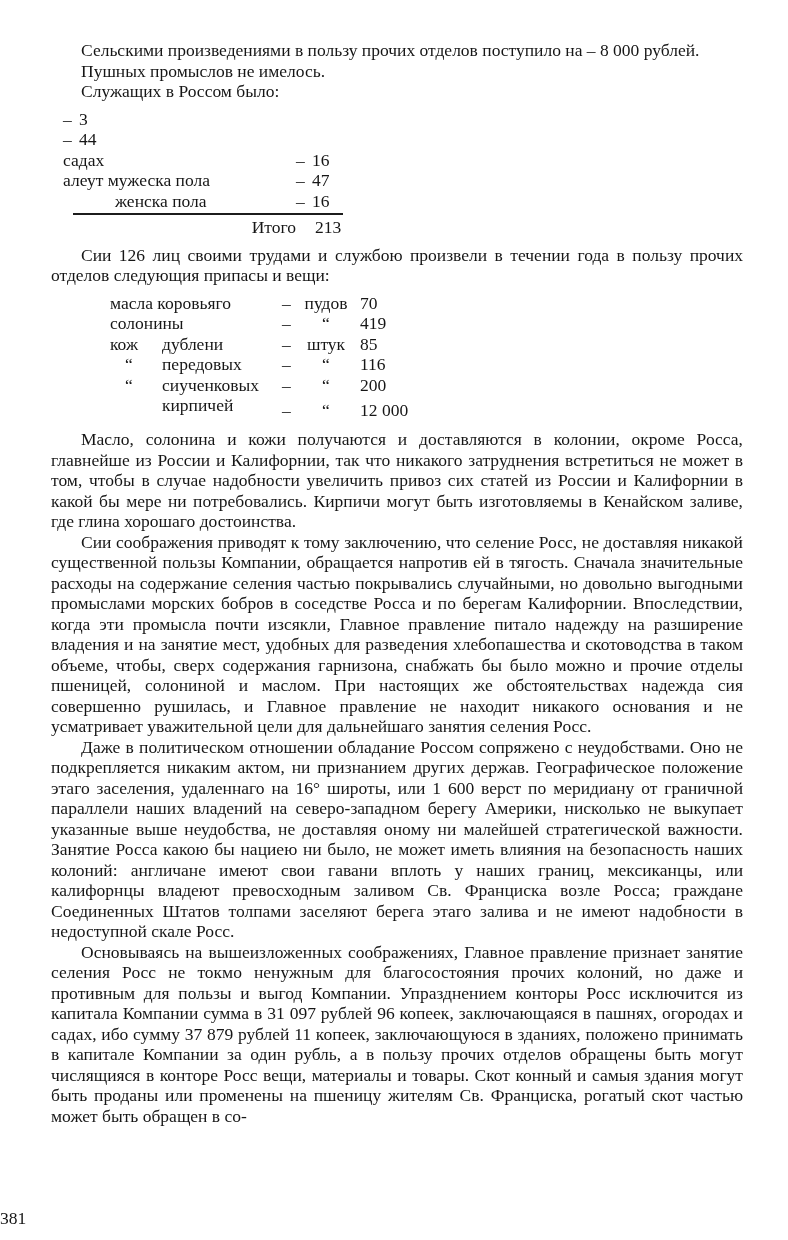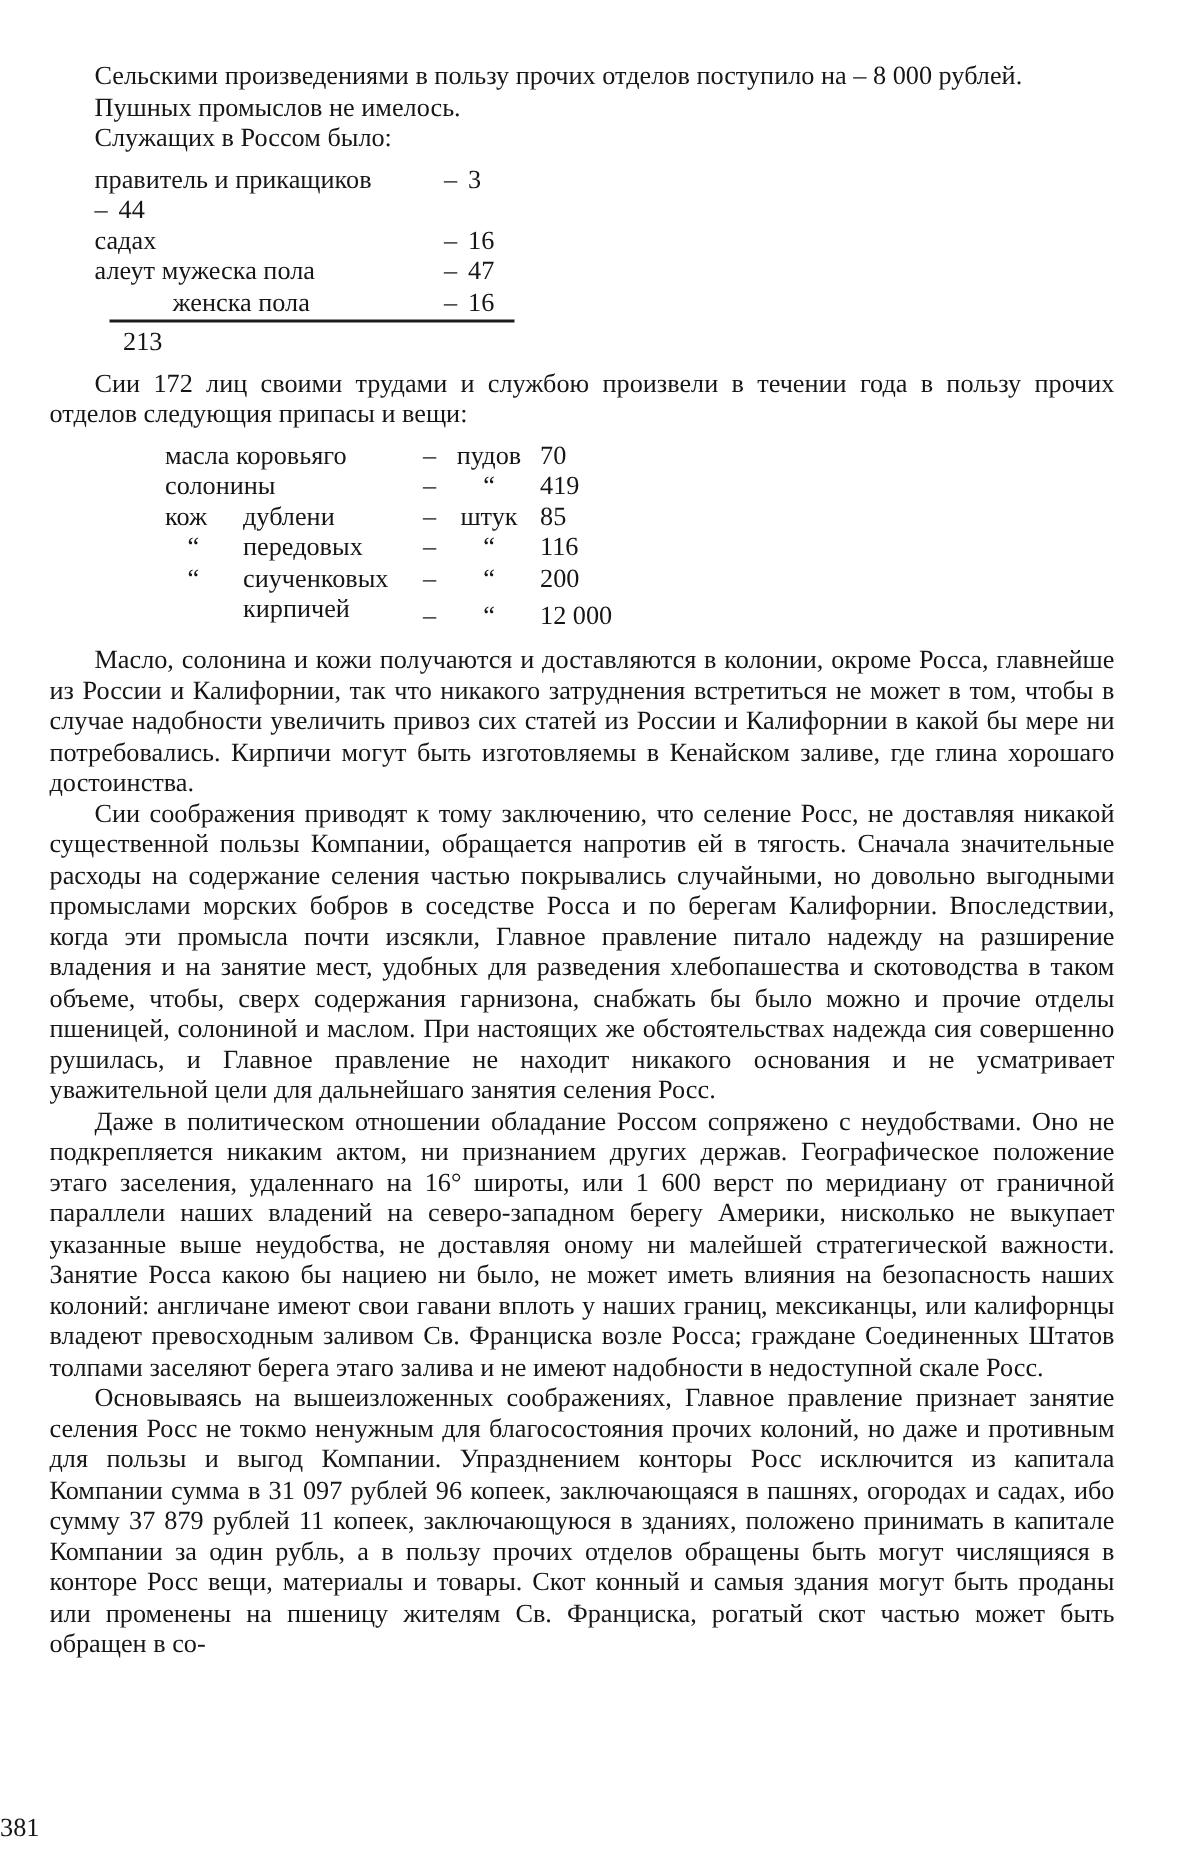--- a/index.html
+++ b/index.html
@@ -15,21 +15,21 @@
     line-height: 20.5px;
     padding: 40px 45px 0 33px;
     overflow: hidden;
   }
   .para {
     margin: 0;
     text-align: justify;
     hyphens: auto;
     -webkit-hyphens: auto;
   }
-  .para.indent { text-indent: 30px; }
+  .para.indent { text-indent: 30px; margin-left: 18px; }
 
   
   .staff-table { margin: 7px 0 7px 30px; }
   .s-row { display: flex; align-items: baseline; }
   .s-label { width: 233px; flex: 0 0 233px; box-sizing: border-box; }
   .s-label.indent2 { padding-left: 52px; }
   .s-dash { display: inline-block; width: 16px; }
   .s-rule {
     width: 270px;
     margin: 2px 0 2px 10px;
@@ -61,45 +61,45 @@
 <body>
 
 <div class="page">
 
   <p class="para indent">Сельскими произведениями в пользу прочих отделов поступило на – 8&nbsp;000 рублей.</p>
   <p class="para indent">Пушных промыслов не имелось.</p>
   <p class="para indent">Служащих в Россом было:</p>
 
   <div class="staff-table">
     <div class="s-row">
-      <span class="s-label">правитель и прикащиков</span>
       <span class="s-val"><span class="s-dash">–</span><span>3</span></span>
     </div>
     <div class="s-row">
       <span class="s-val"><span class="s-dash">–</span><span>44</span></span>
     </div>
     <div class="s-row">
       <span class="s-label">садах</span>
       <span class="s-val"><span class="s-dash">–</span><span>16</span></span>
     </div>
     <div class="s-row">
       <span class="s-label">алеут мужеска пола</span>
       <span class="s-val"><span class="s-dash">–</span><span>47</span></span>
     </div>
     <div class="s-row">
       <span class="s-label indent2">женска пола</span>
       <span class="s-val"><span class="s-dash">–</span><span>16</span></span>
     </div>
     <hr class="s-rule">
     <div class="s-row">
+      <span class="s-label total">Итого</span>
       <span class="s-total-val">213</span>
     </div>
   </div>
 
-  <p class="para indent">Сии 172 лиц своими трудами и службою произвели в течении года в пользу прочих отделов следующия припасы и вещи:</p>
+  <p class="para indent">Сии 126 лиц своими трудами и службою произвели в течении года в пользу прочих отделов следующия припасы и вещи:</p>
 
   <div class="produce-table">
     <div class="p-row">
       <span class="p-labelbox">
           <span>масла коровьяго</span>
         </span>
       <span class="p-dash">–</span>
       <span class="p-unit">пудов</span>
       <span class="p-value">70</span>
     </div>

